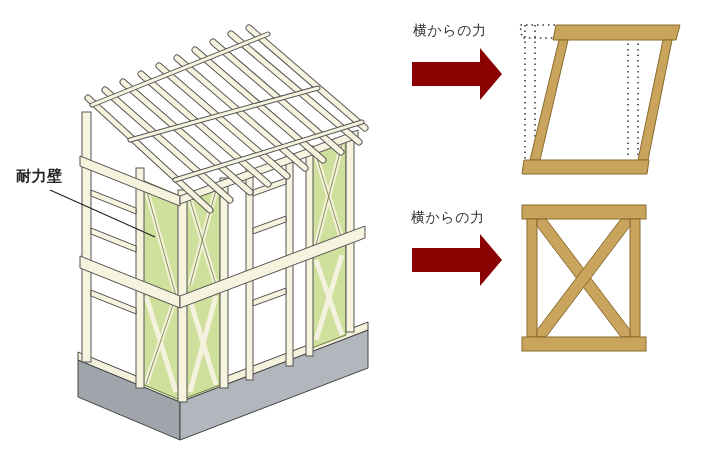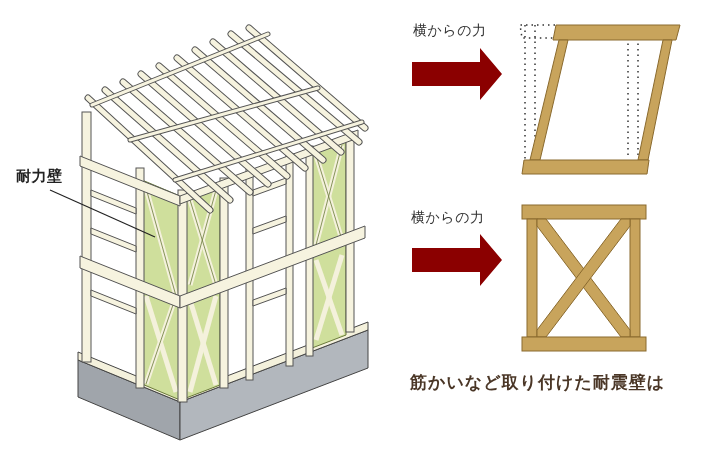--- a/index.html
+++ b/index.html
@@ -1,17 +1,17 @@
 <!DOCTYPE html>
 <html><head>
 <meta charset="utf-8">
 <style>
   html,body{margin:0;padding:0;background:#ffffff;}
   body{width:722px;height:449px;position:relative;overflow:hidden;font-family:"DejaVu Sans","Liberation Sans",sans-serif;}
-  .abs{position:absolute;font-family:Liberation Mono, monospace;}
+  .abs{position:absolute;}
   .label-small{font-size:14px;color:#333333;letter-spacing:0.5px;}
   .caption{font-size:17px;color:#4a3626;line-height:27px;letter-spacing:1px;font-weight:bold;}
   svg{position:absolute;left:0;top:0;}
 </style>
 </head>
 <body>
 
 <svg width="722" height="449" viewBox="0 0 722 449">
 
   <g stroke="#444" stroke-width="1">
@@ -140,14 +140,13 @@
     <rect x="522" y="337" width="124" height="14" fill="#c8a45c" stroke="#8a6a2e"></rect>
   </g>
 </svg>
 
 <div class="abs label-small" style="left:16px;top:167px;font-size:15px;font-weight:bold;color:#222;text-align:right;">耐力壁</div>
 
 <div class="abs label-small" style="left:413px;top:22px;">横からの力</div>
 <div class="abs label-small" style="left:411px;top:209px;">横からの力</div>
 
 <div class="abs caption" style="left:410px;top:370px;">
-  <div>筋かいなど取り付けた耐震壁は</div>
 </div>
 
 </body></html>

